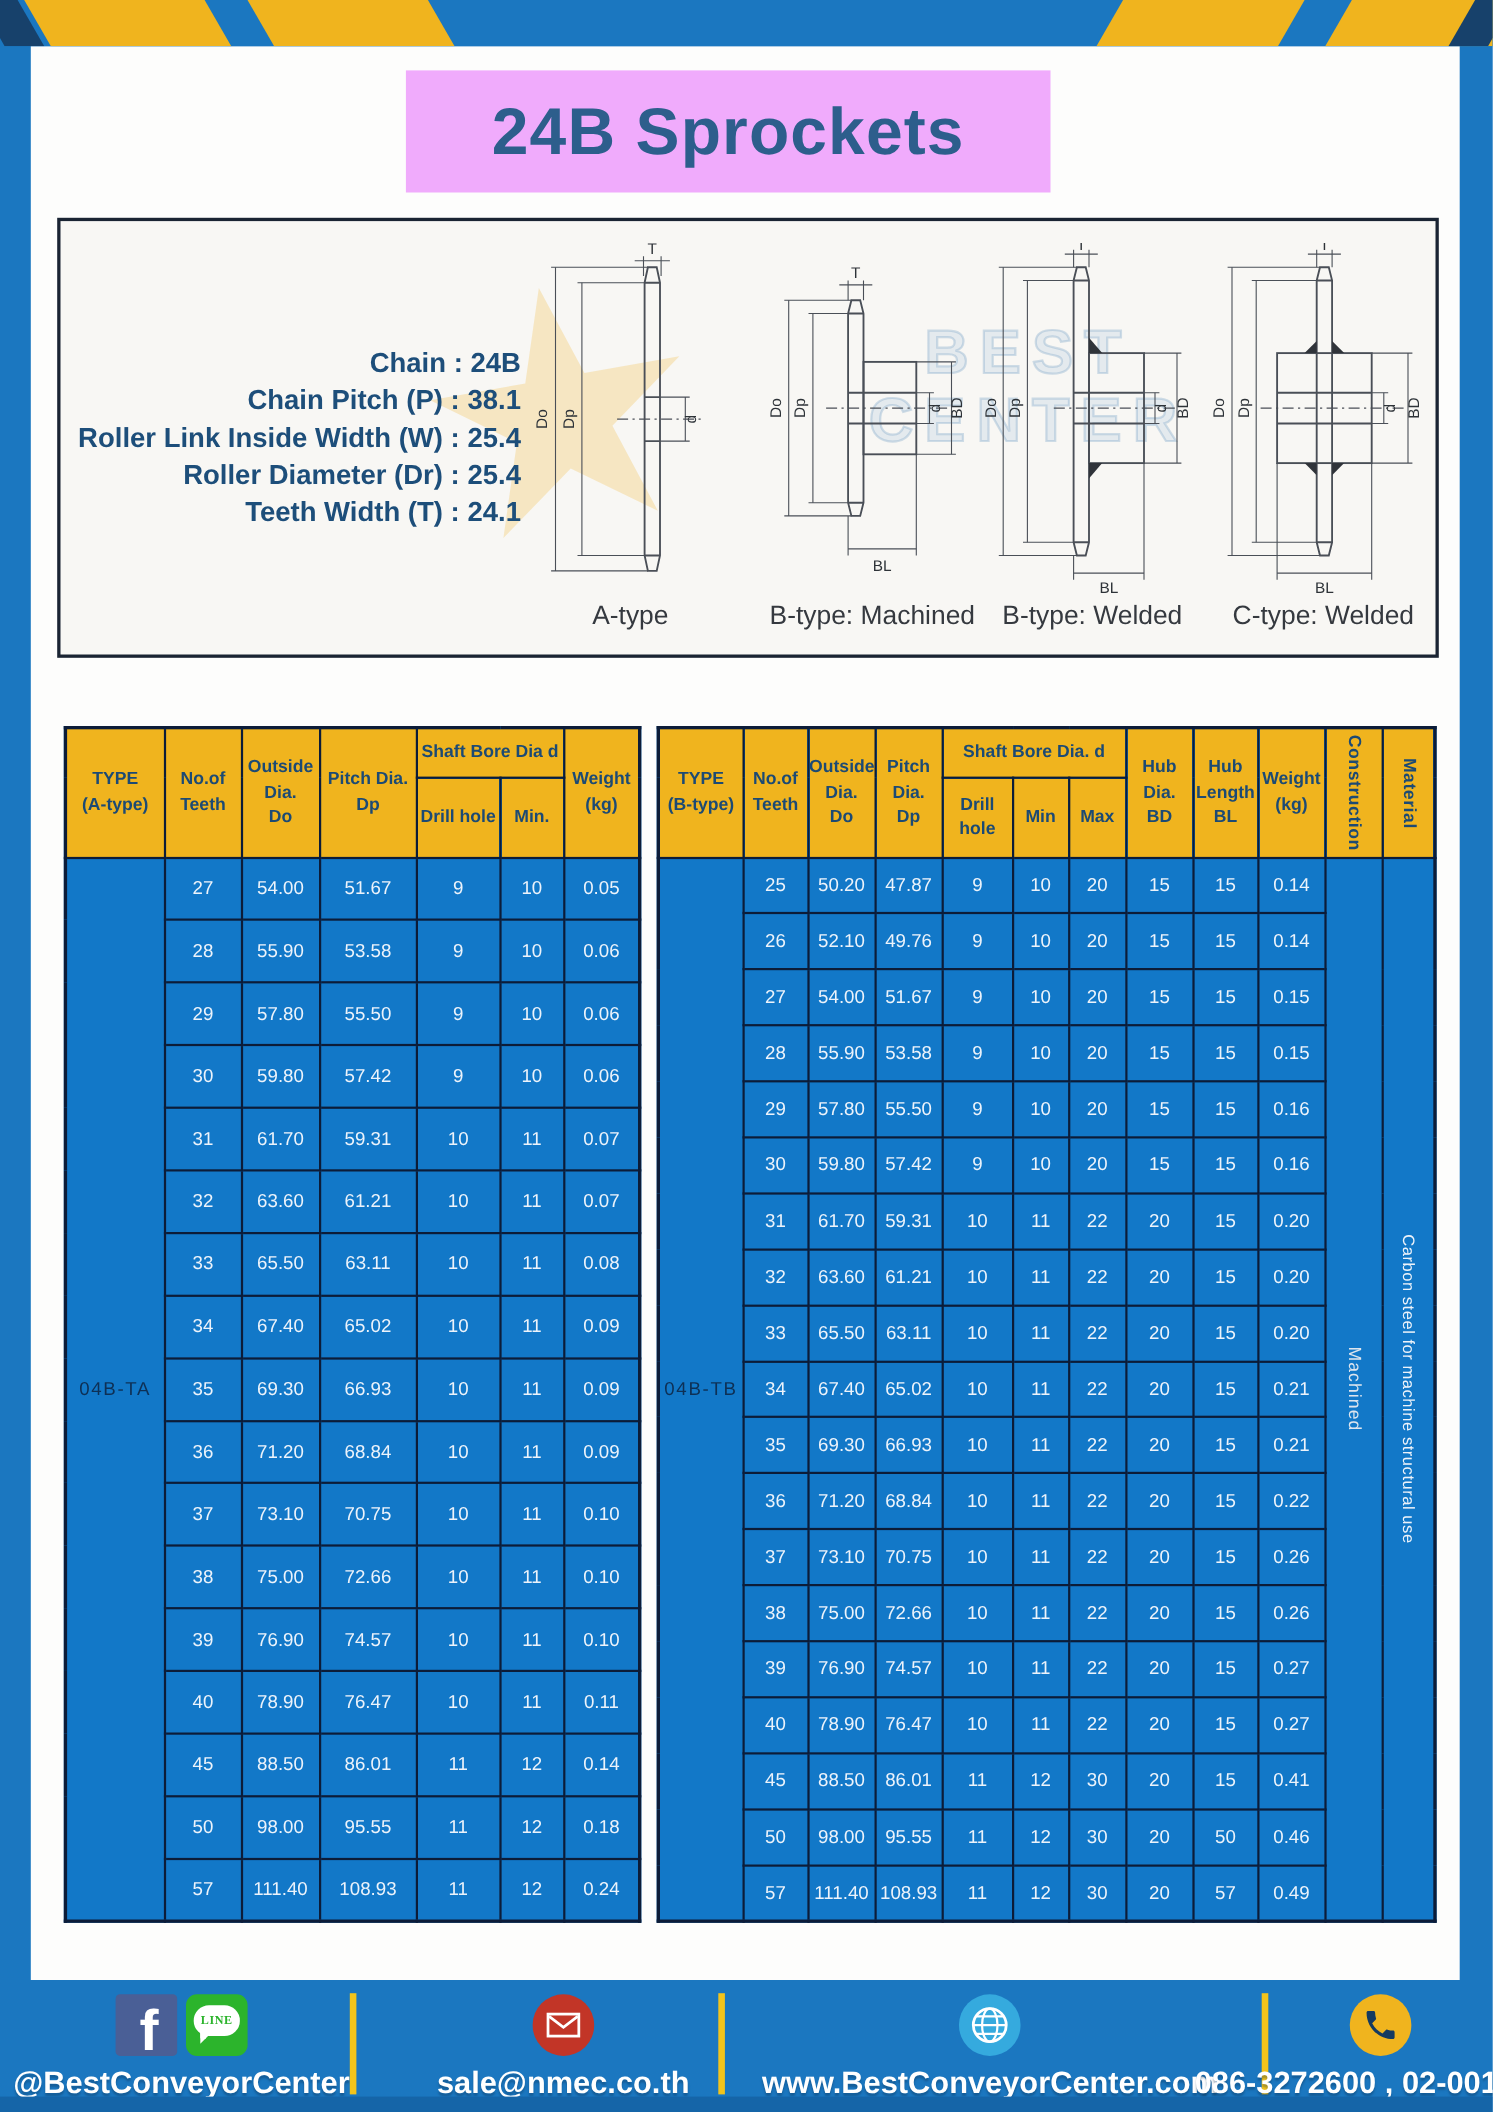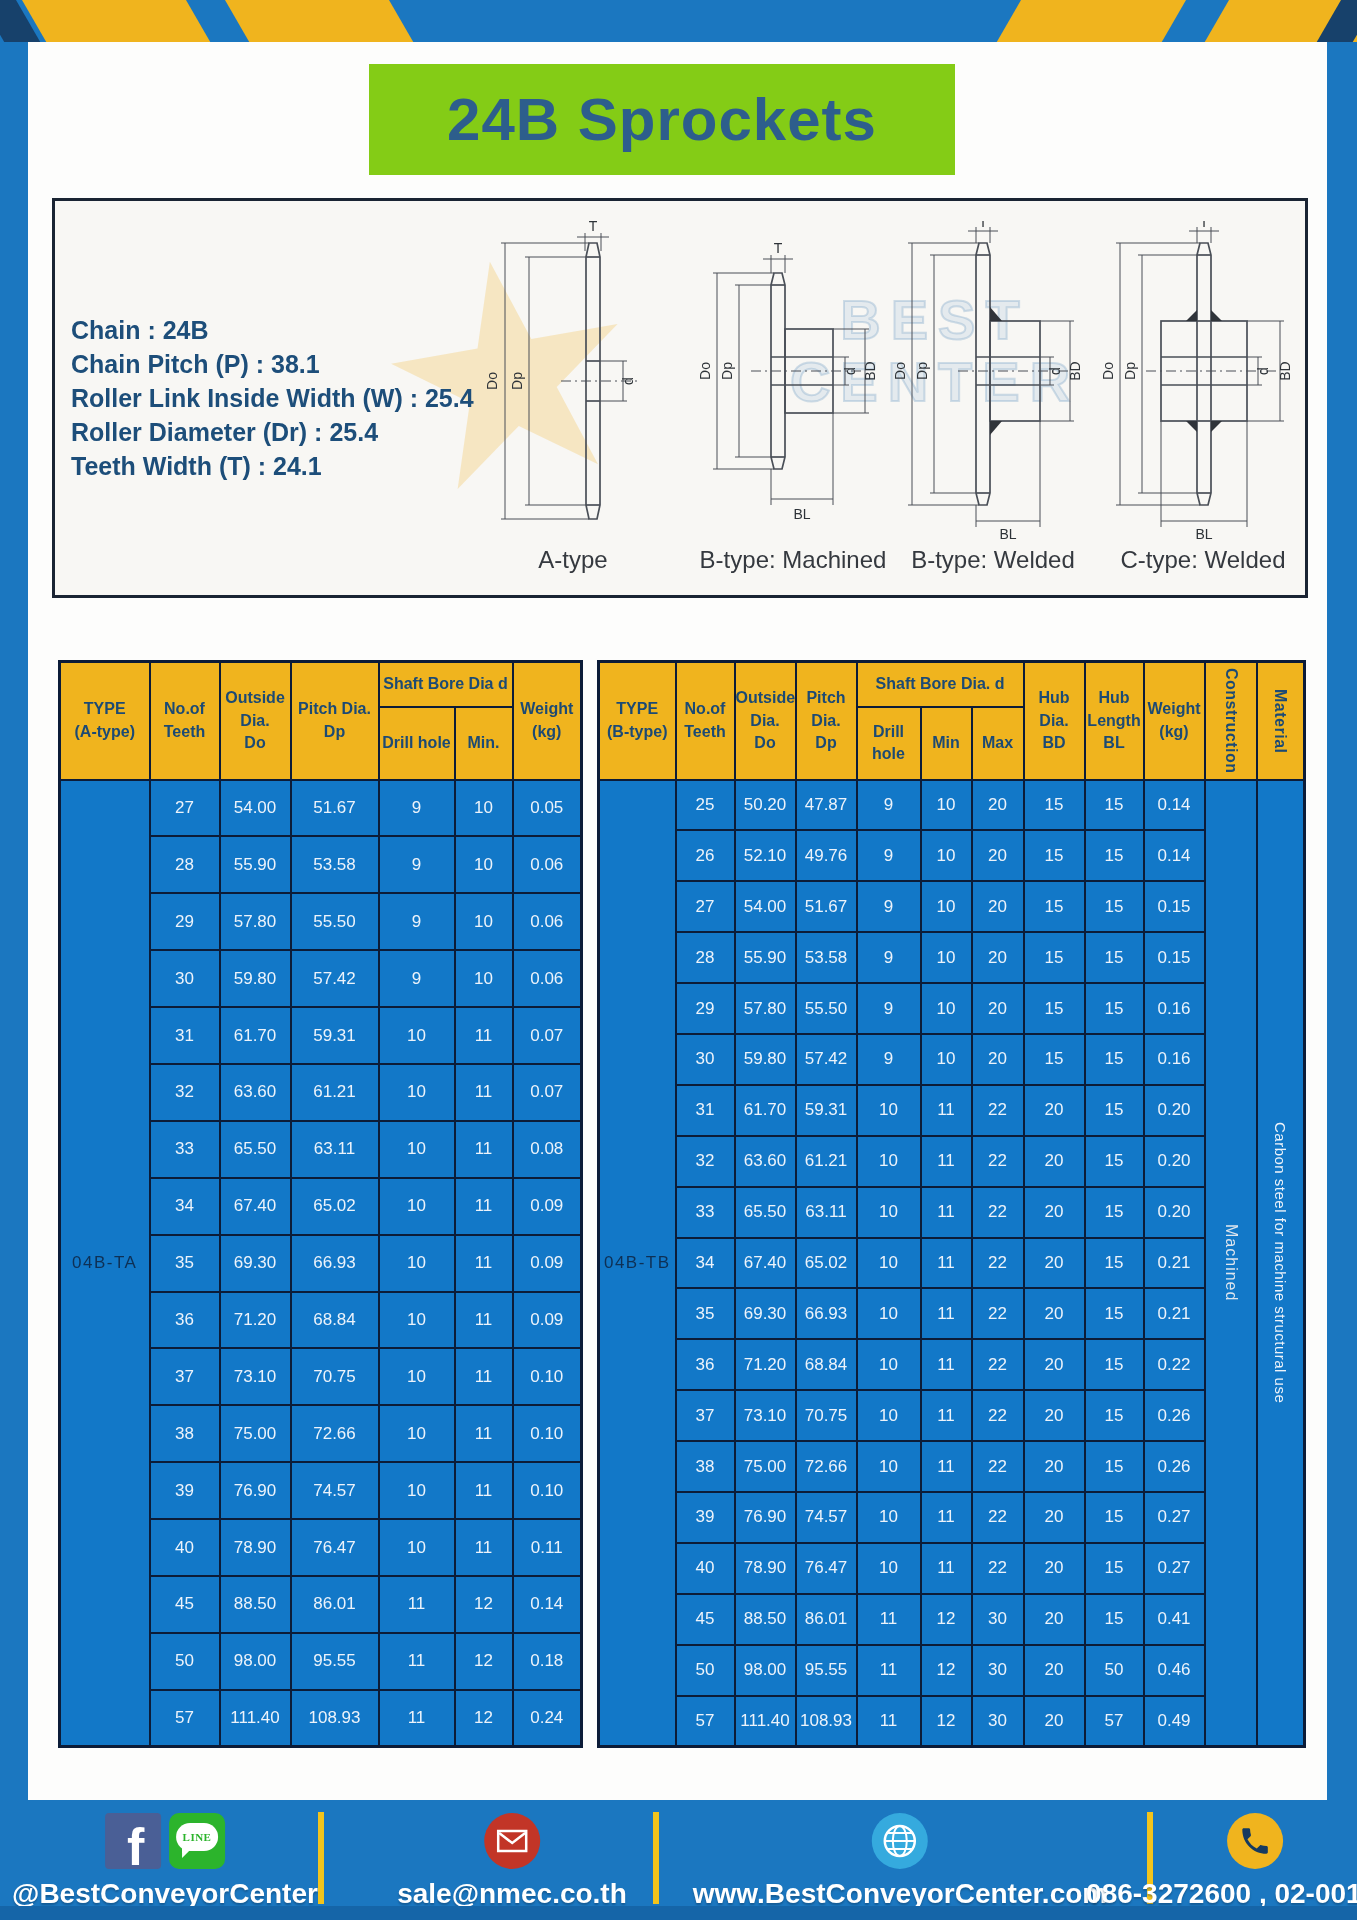--- a/index.html
+++ b/index.html
@@ -10,29 +10,29 @@
   .white-area{position:absolute;left:28px;top:42px;width:1299px;height:1758px;background:#fdfdfc;}
   .top-band{position:absolute;left:0;top:0;width:1357px;height:42px;background:#1b77c0;overflow:hidden;}
   .stripe{position:absolute;top:0;height:42px;transform-origin:top left;}
   .stripe.yellow{background:#f0b41e;}
   .stripe.dark{background:#17416b;}
   .stripe.lean-r{transform:skewX(30deg);}
   .stripe.lean-l{transform:skewX(-30deg);}
   .bottom-strip{position:absolute;left:0;top:1906px;width:1357px;height:14px;background:#1565a8;}
 
   
-  .title-box{position:absolute;left:369px;top:64px;width:586px;height:111px;background:#84cc16;
+  .title-box{position:absolute;left:369px;top:64px;width:586px;height:111px;background:#f0abfc;
              display:flex;align-items:center;justify-content:center;}
   .title-box h1{margin:0;font-size:60px;font-weight:bold;color:#2d5e8c;letter-spacing:1px;}
 
   
   .diagram-panel{position:absolute;left:52px;top:198px;width:1256px;height:400px;box-sizing:border-box;
                  background:#f8f7f4;border:3px solid #1a2433;}
   .chain-specs{position:absolute;left:16px;top:112px;}
-  .spec-line{font-size:25px;font-weight:bold;color:#1d4e7a;line-height:34px;white-space:pre;}
+  .spec-line{font-size:25px;font-weight:bold;color:#1d4e7a;line-height:34px;white-space:pre;text-align:right;}
   .watermark{position:absolute;left:600px;top:88px;width:560px;text-align:center;
              font-weight:bold;letter-spacing:10px;line-height:1.1;
              color:rgba(150,185,215,.20);-webkit-text-stroke:2px rgba(125,165,200,.35);}
   .watermark div{font-size:56px;}
   .watermark-star{position:absolute;left:320px;top:22px;font-size:300px;line-height:1;
                   color:rgba(242,192,80,.30);transform:rotate(-10deg);}
   .watermark-star::before{content:"★";}
   .diagram{position:absolute;top:20px;}
   .diag-caption{position:absolute;top:345px;text-align:center;font-size:24px;color:#35393f;}
   .diagram svg line,.diagram svg path,.diagram svg rect{stroke:#4a4f57;fill:none;}

